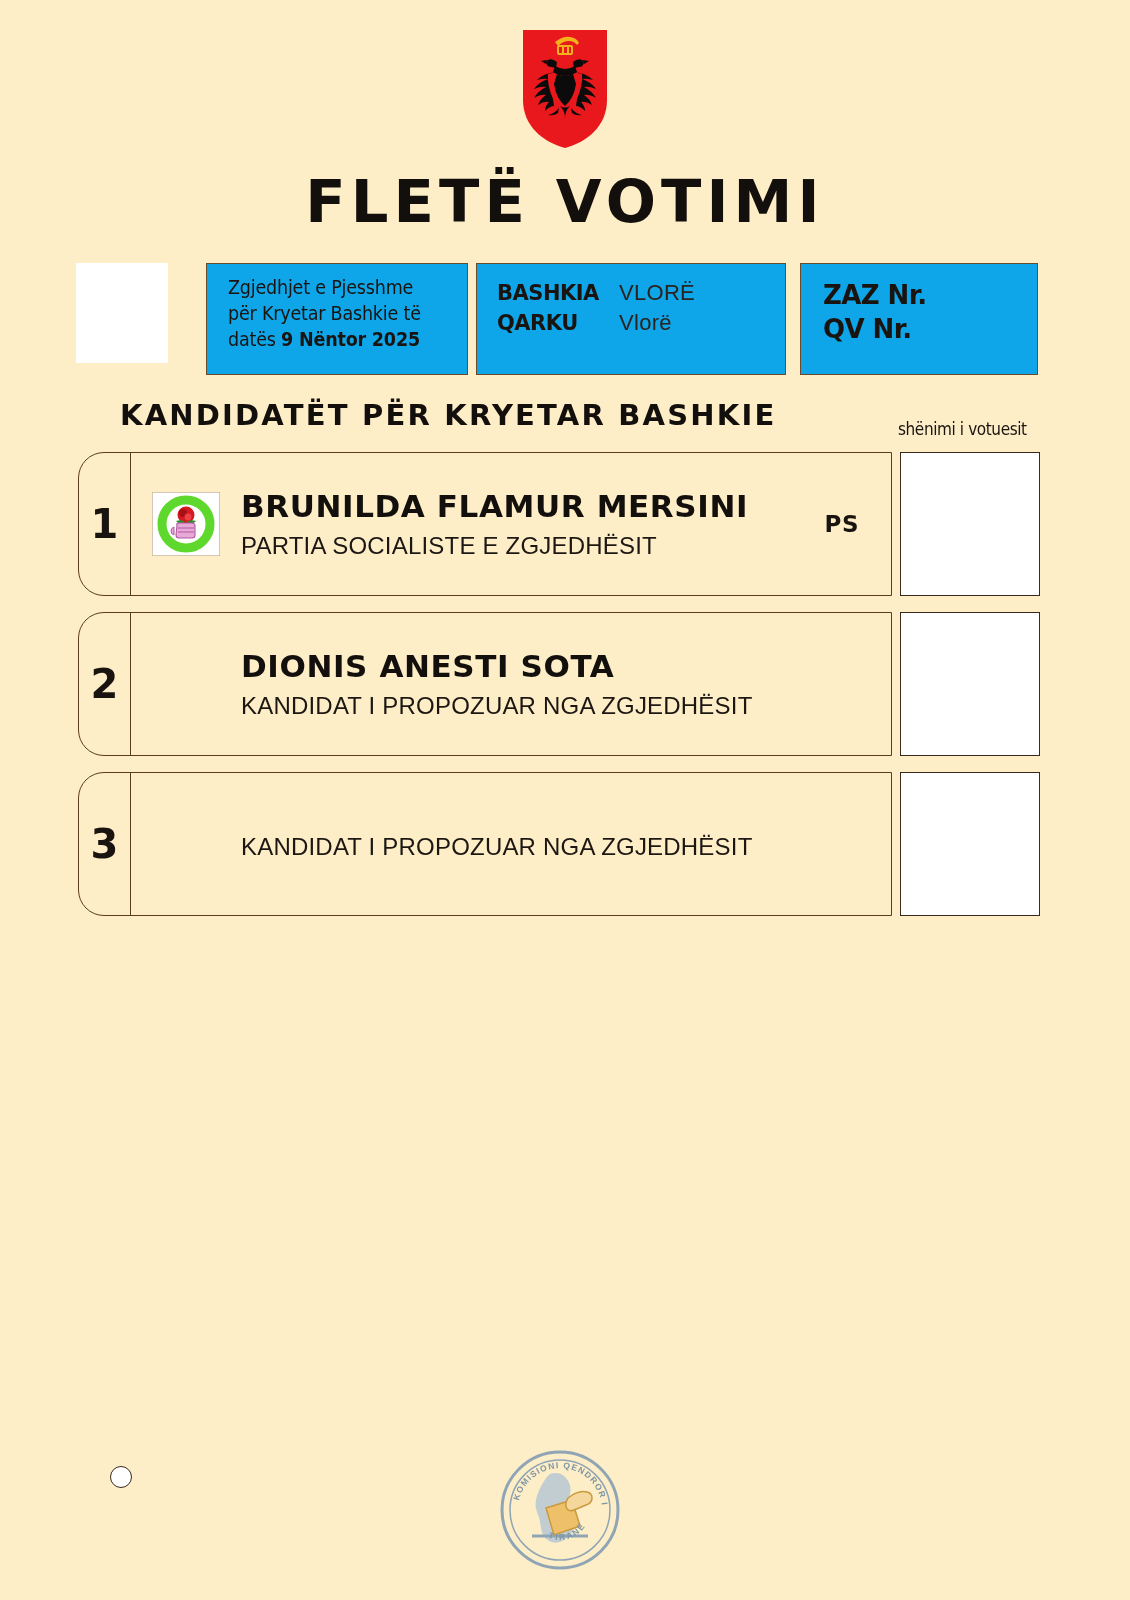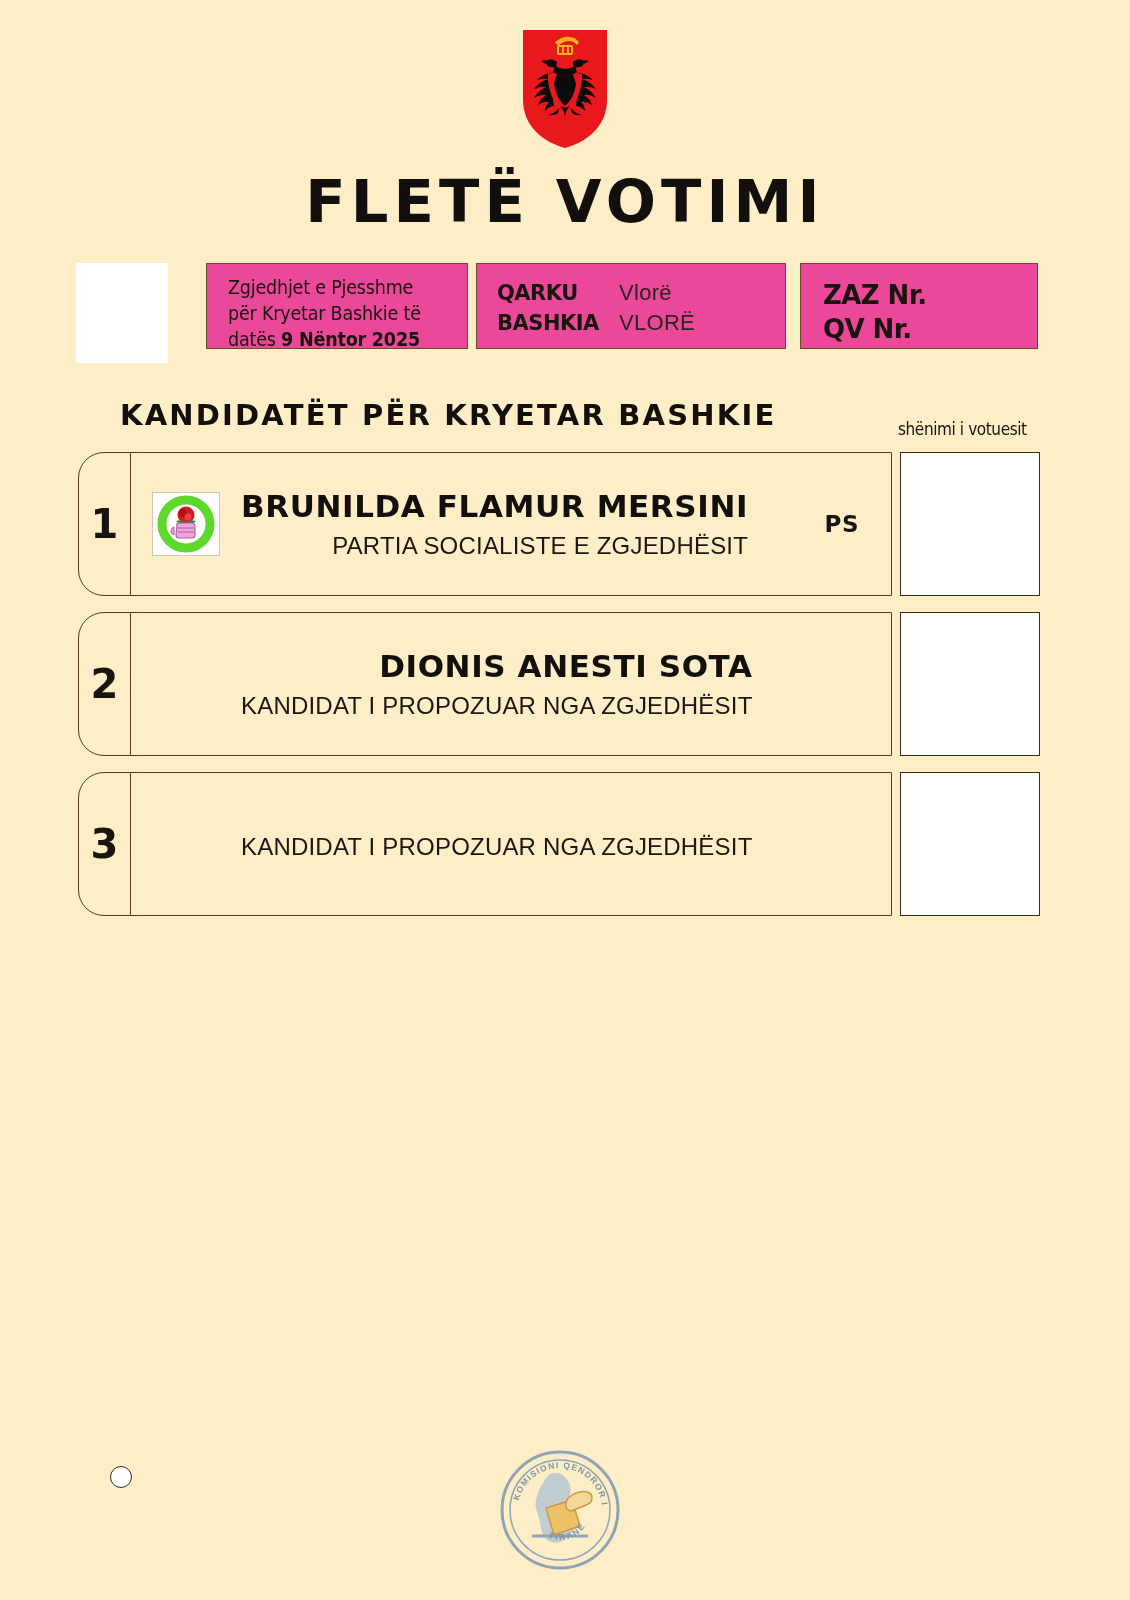--- a/index.html
+++ b/index.html
@@ -51,23 +51,23 @@
     left: 76px;
     top: 263px;
     width: 92px;
     height: 100px;
     background: #ffffff;
   }
 
   .info-box {
     position: absolute;
     border: 1.6px solid #6b4a2c;
-    background: #ec4899;
+    background: #0ea5e9;
     top: 263px;
-    height: 86px;
+    height: 112px;
   }
 
   .box-election { left: 206px; width: 262px; padding: 11px 0 0 21px; }
   .box-region   { left: 476px; width: 310px; padding: 14px 0 0 20px; }
   .box-zaz      { left: 800px; width: 238px; padding: 14px 0 0 22px; }
 
   .elec-line {
     font-size: 19.5px;
     line-height: 26px;
     font-family: "DejaVu Sans", sans-serif;
@@ -165,21 +165,21 @@
     width: 74px;
     height: 70px;
     flex-shrink: 0;
     margin-right: 18px;
     display: flex;
     align-items: center;
     justify-content: center;
   }
   .logo-slot.empty { width: 74px; margin-right: 18px; }
 
-  .cand-text { display: flex; flex-direction: column; justify-content: center; text-align: right; }
+  .cand-text { display: flex; flex-direction: column; justify-content: center; }
 
   .cand-name {
     font-size: 31px;
     font-weight: 700;
     letter-spacing: 0.6px;
     font-family: "DejaVu Sans", sans-serif;
     line-height: 38px;
     white-space: nowrap;
     color: #130f0c;
   }
@@ -284,26 +284,26 @@
     <div class="elec-line">Zgjedhjet e Pjesshme</div>
     <div class="elec-line">për Kryetar Bashkie të</div>
     <div class="elec-line">
       <span>datës</span>
       <span class="elec-date">9 Nëntor 2025</span>
     </div>
   </div>
 
   <div class="info-box box-region">
     <div class="kv">
+      <span class="kv-label">BASHKIA</span>
+      <span class="kv-value">VLORË</span>
+    </div>
+    <div class="kv">
       <span class="kv-label">QARKU</span>
       <span class="kv-value">Vlorë</span>
-    </div>
-    <div class="kv">
-      <span class="kv-label">BASHKIA</span>
-      <span class="kv-value">VLORË</span>
     </div>
   </div>
 
   <div class="info-box box-zaz">
     <div class="zaz-line">
       <span>ZAZ Nr.</span>
       <span></span>
     </div>
     <div class="zaz-line">
       <span>QV Nr.</span>

